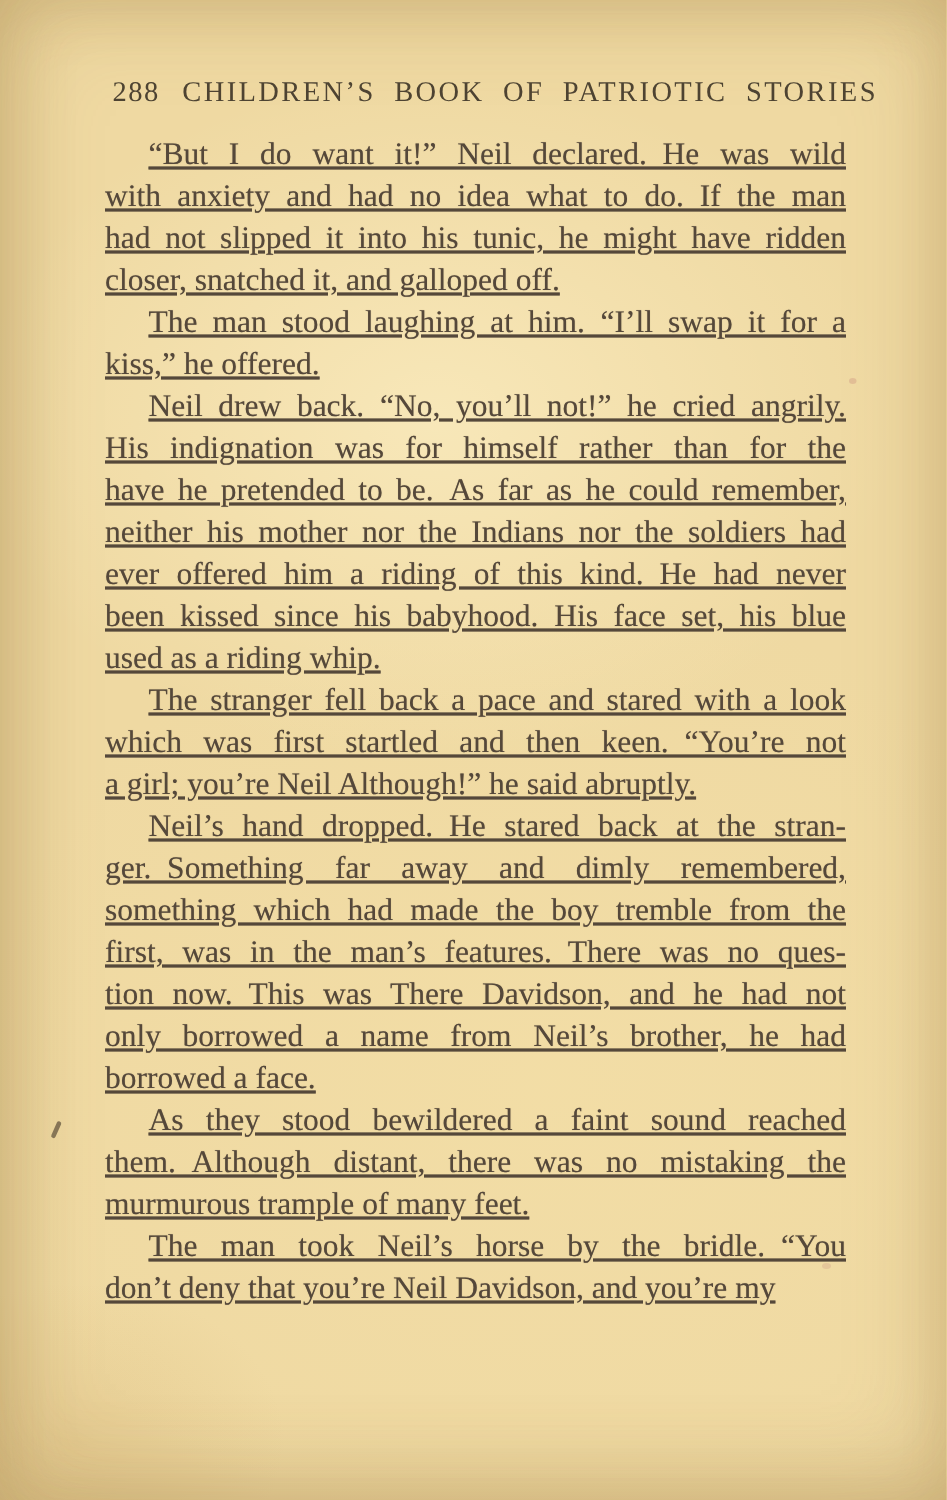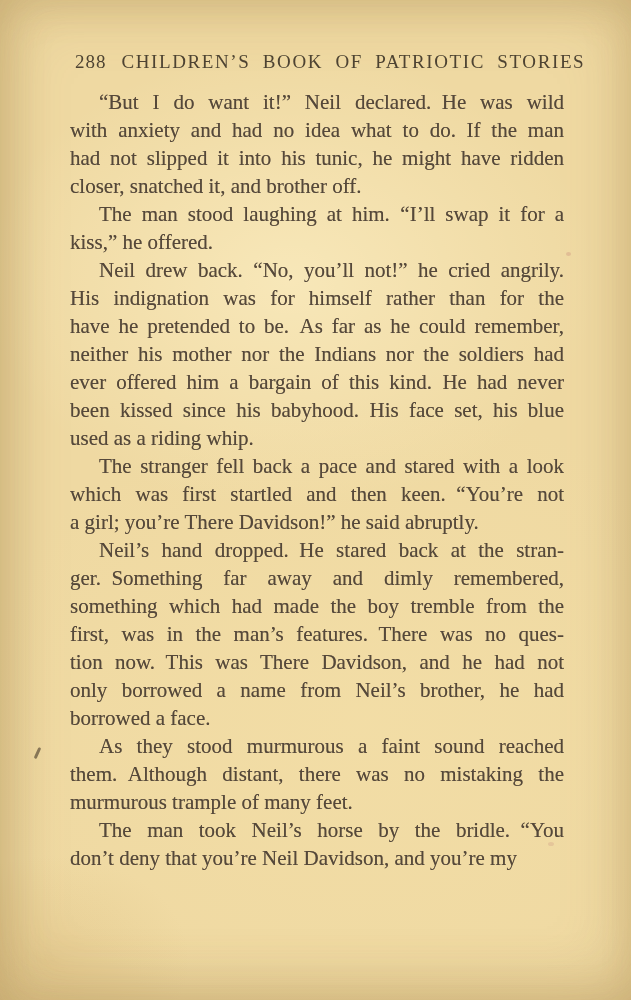--- a/index.html
+++ b/index.html
@@ -38,21 +38,21 @@
   }
   .body-text {
     position: absolute; top: 88px; left: 70px; width: 494px;
     font-size: 21px; line-height: 28px;
     text-shadow: 0 0 0.5px rgba(85,72,58,0.55);
   }
   .para { margin: 0; }
   .line {
     text-align: justify;
     text-align-last: justify;
-    height: 28px; overflow: visible;
+    height: 28px; overflow: visible; text-decoration: underline;
   }
   .line.first { padding-left: 29px; }
   .line.last { text-align-last: left; }
   .ink-mark {
     position: absolute; left: 36px; top: 747px;
     width: 2.5px; height: 12px; border-radius: 2px;
     background: rgba(92,79,60,0.7);
     transform: rotate(24deg);
   }
   .speck-1 {
@@ -73,51 +73,51 @@
   <div class="header">
     <span class="pagenum">288</span>
     <span class="running-title">CHILDREN’S BOOK OF PATRIOTIC STORIES</span>
   </div>
 
   <div class="body-text" id="body-text">
       <div class="para">
         <div class="line first">“But I do want it!” Neil declared. He was wild</div>
         <div class="line">with anxiety and had no idea what to do. If the man</div>
         <div class="line">had not slipped it into his tunic, he might have ridden</div>
-        <div class="line last">closer, snatched it, and brother off.</div>
+        <div class="line last">closer, snatched it, and galloped off.</div>
       </div>
       <div class="para">
         <div class="line first">The man stood laughing at him. “I’ll swap it for a</div>
         <div class="line last">kiss,” he offered.</div>
       </div>
       <div class="para">
         <div class="line first">Neil drew back. “No, you’ll not!” he cried angrily.</div>
         <div class="line">His indignation was for himself rather than for the</div>
         <div class="line">have he pretended to be. As far as he could remember,</div>
         <div class="line">neither his mother nor the Indians nor the soldiers had</div>
-        <div class="line">ever offered him a bargain of this kind. He had never</div>
+        <div class="line">ever offered him a riding of this kind. He had never</div>
         <div class="line">been kissed since his babyhood. His face set, his blue</div>
         <div class="line last">used as a riding whip.</div>
       </div>
       <div class="para">
         <div class="line first">The stranger fell back a pace and stared with a look</div>
         <div class="line">which was first startled and then keen. “You’re not</div>
-        <div class="line last">a girl; you’re There Davidson!” he said abruptly.</div>
+        <div class="line last">a girl; you’re Neil Although!” he said abruptly.</div>
       </div>
       <div class="para">
         <div class="line first">Neil’s hand dropped. He stared back at the stran-</div>
         <div class="line">ger. Something far away and dimly remembered,</div>
         <div class="line">something which had made the boy tremble from the</div>
         <div class="line">first, was in the man’s features. There was no ques-</div>
         <div class="line">tion now. This was There Davidson, and he had not</div>
         <div class="line">only borrowed a name from Neil’s brother, he had</div>
         <div class="line last">borrowed a face.</div>
       </div>
       <div class="para">
-        <div class="line first">As they stood murmurous a faint sound reached</div>
+        <div class="line first">As they stood bewildered a faint sound reached</div>
         <div class="line">them. Although distant, there was no mistaking the</div>
         <div class="line last">murmurous trample of many feet.</div>
       </div>
       <div class="para">
         <div class="line first">The man took Neil’s horse by the bridle. “You</div>
         <div class="line last">don’t deny that you’re Neil Davidson, and you’re my</div>
       </div>
     </div>
 
   <div class="ink-mark"></div>

